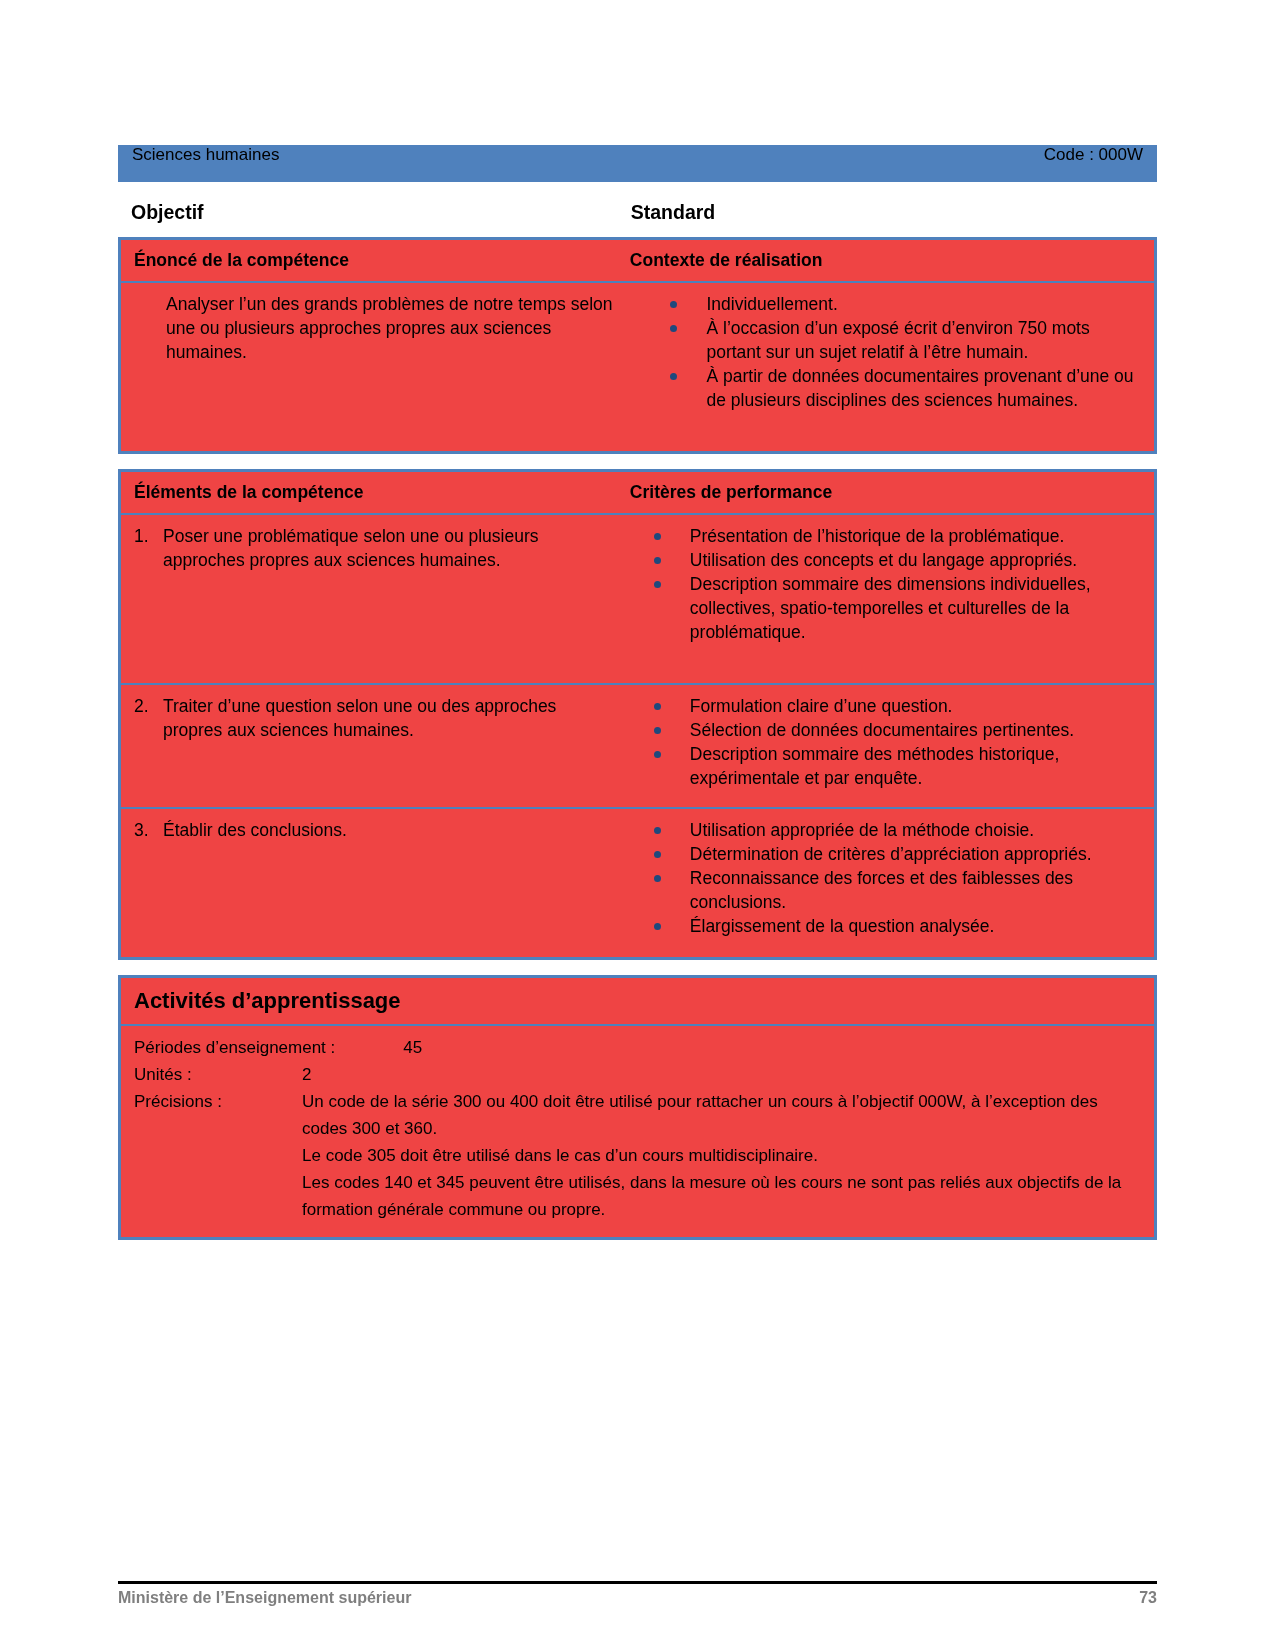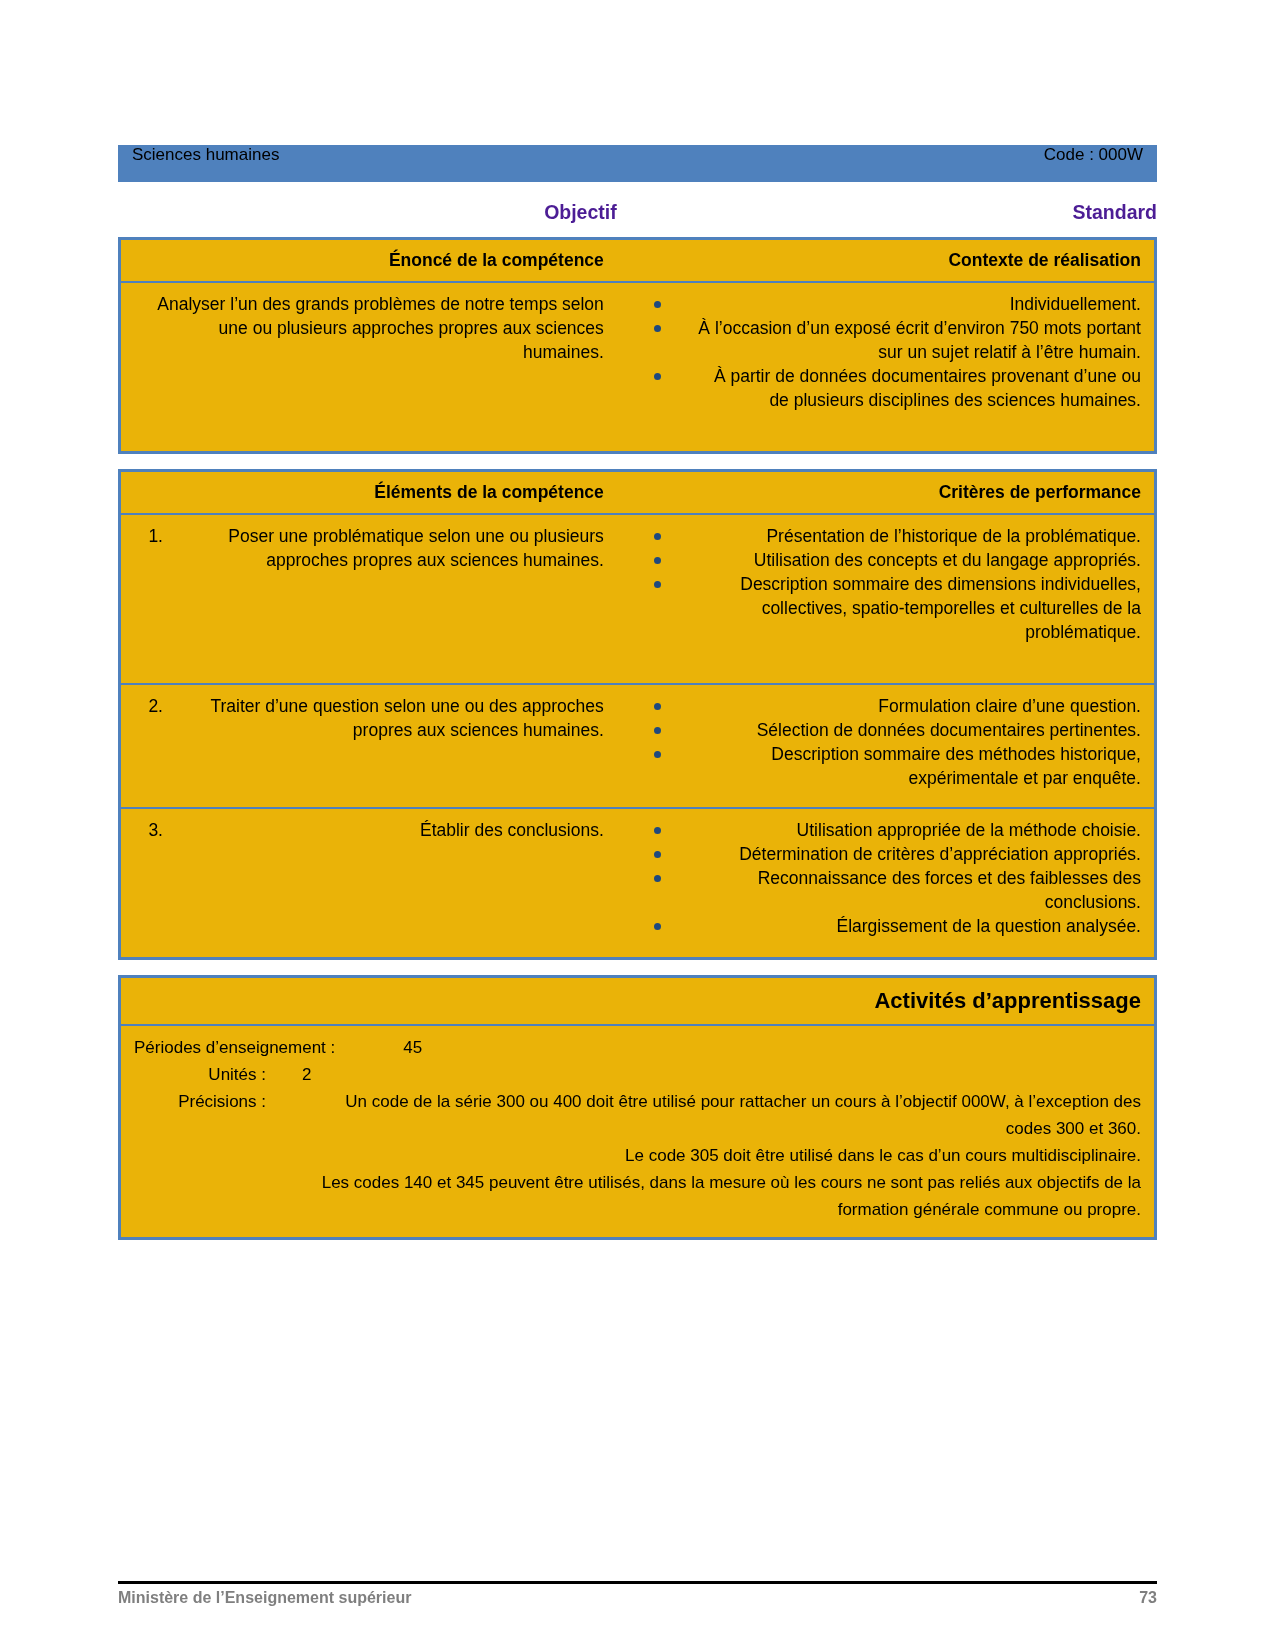--- a/index.html
+++ b/index.html
@@ -11,26 +11,26 @@
   .content { position:absolute; left:118px; top:145px; width:1039px; }
 
   
   .banner {
     background:#4f81bd; color:#000000; height:37px;
     display:flex; justify-content:space-between; align-items:flex-start;
     padding:0 14px; box-sizing:border-box; font-size:17px;
   }
 
   
-  .heads { display:flex; margin:19px 0 13px 0; color:#4c1d95; font-weight:bold; font-size:19.5px;text-align:right; }
+  .heads { display:flex; margin:19px 0 13px 0; color:#000000; font-weight:bold; font-size:19.5px; }
   .heads .hl { width:48%; box-sizing:border-box; padding-left:13px; }
   .heads .hr { width:52%; box-sizing:border-box; padding-left:14px; }
 
   
-  .tbl { border:3px solid #4f81bd; margin-bottom:15px; background:#eab308;text-align:right; }
+  .tbl { border:3px solid #4f81bd; margin-bottom:15px; background:#ef4444; }
   .tbl-head { display:flex; border-bottom:2px solid #4f81bd; font-weight:bold; font-size:17.5px; }
   .tbl-head .c1, .tbl-head .c2 { padding:10px 13px; box-sizing:border-box; }
   .c1 { width:48%; box-sizing:border-box; }
   .c2 { width:52%; box-sizing:border-box; }
   .tbl-row { display:flex; border-bottom:2px solid #4f81bd; }
   .tbl-row:last-child { border-bottom:none; }
   .tbl-row .c1 { padding:9px 13px; }
   .tbl-row .c2 { padding:9px 13px; }
   .body-text { font-size:17.5px; line-height:24px; }
 
@@ -38,21 +38,21 @@
   .numitem { display:grid; grid-template-columns:29px 1fr; font-size:17.5px; line-height:24px; }
 
   
   .blist { display:flex; flex-direction:column; }
   .bitem { display:grid; grid-template-columns:36px 1fr; padding-left:24px; font-size:17.5px; line-height:24px; }
   .bdot {
     width:7px; height:7px; border-radius:50%; background:#1f497d;
     margin-top:9px;
   }
 
-  .row1 { min-height:168px; }
+  .row1 { min-height:168px;margin-left:32px; }
   .row-t2a { min-height:168px; }
   .row-t2b { min-height:122px; }
   .row-t2c { min-height:148px; }
 
   
   .act-head { border-bottom:2px solid #4f81bd; font-weight:bold; font-size:22px; padding:10px 13px; }
   .act-body { padding:8px 13px 14px 13px; font-size:17px; line-height:27px; }
   .act-row { display:flex;gap:36px; }
   .act-row .lbl { flex:0 0 132px; }
   .act-row.wide .lbl { flex:0 0 auto; }

